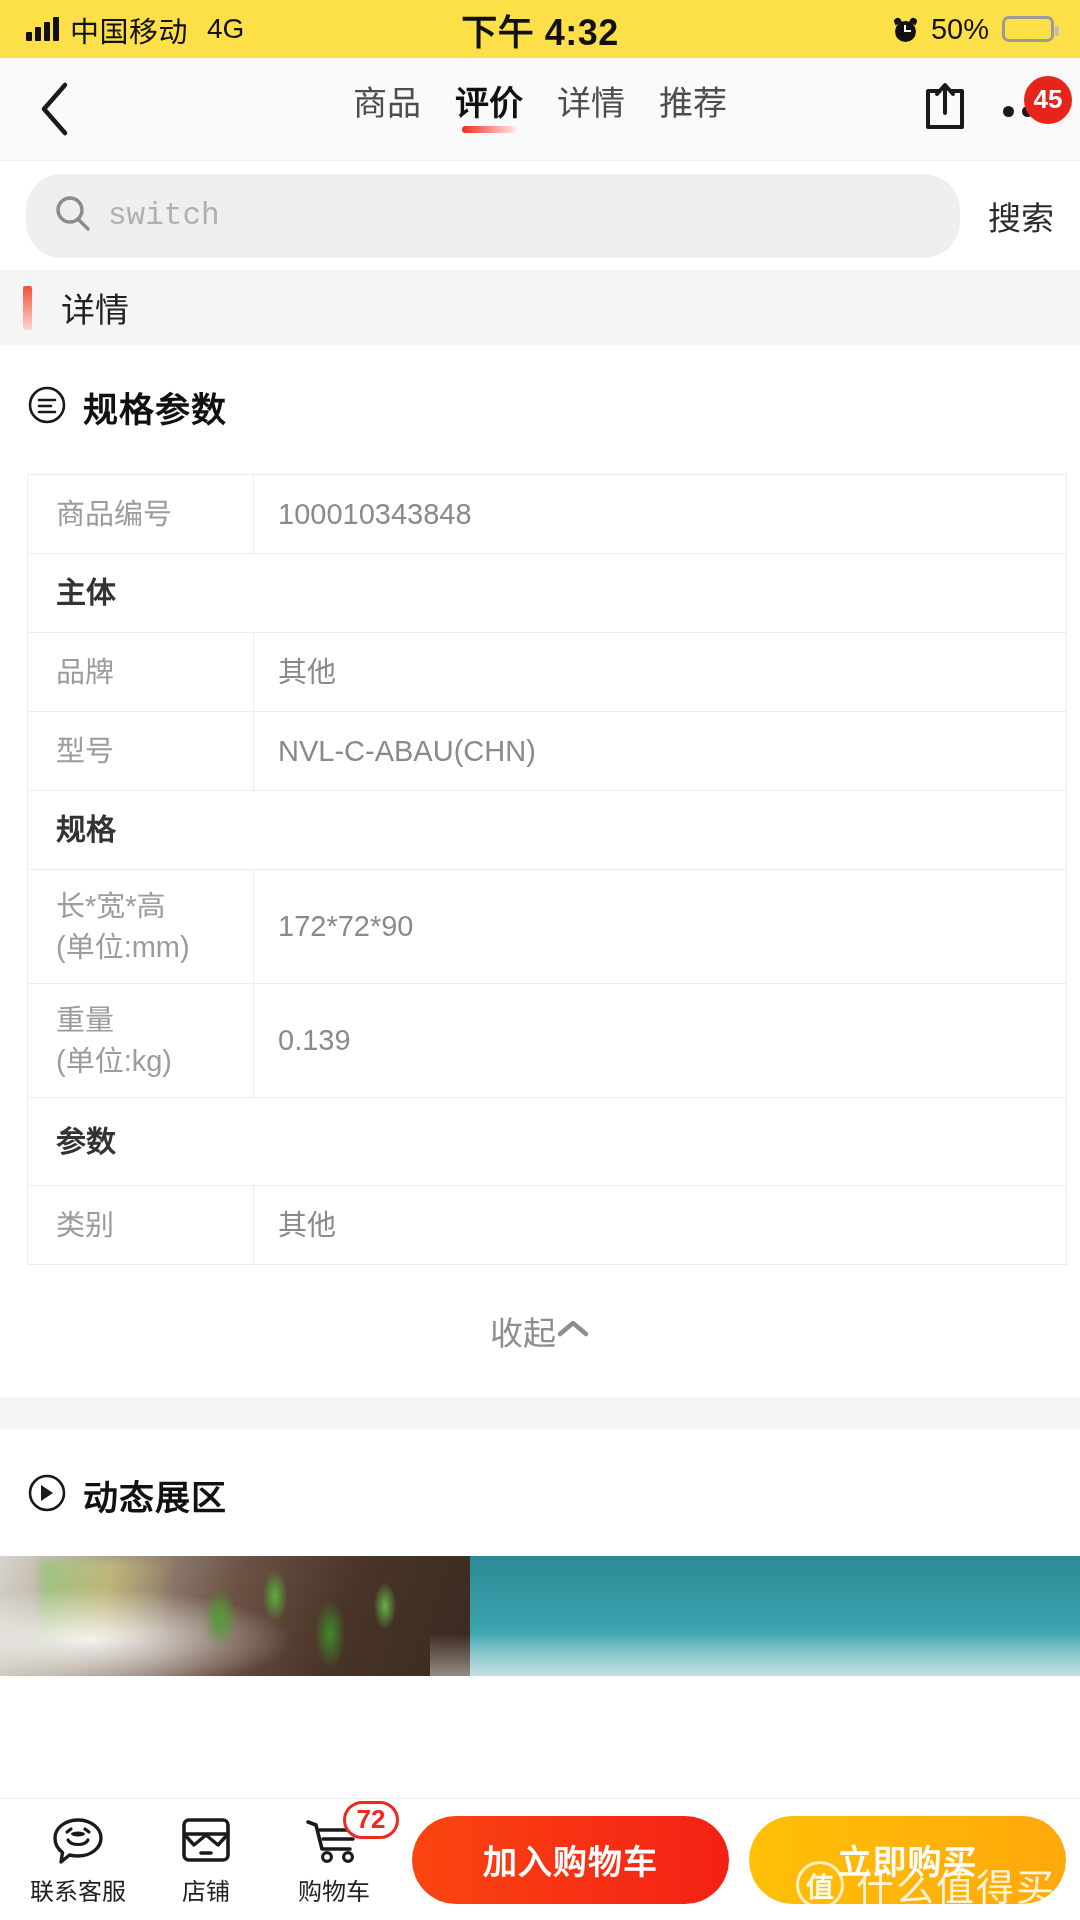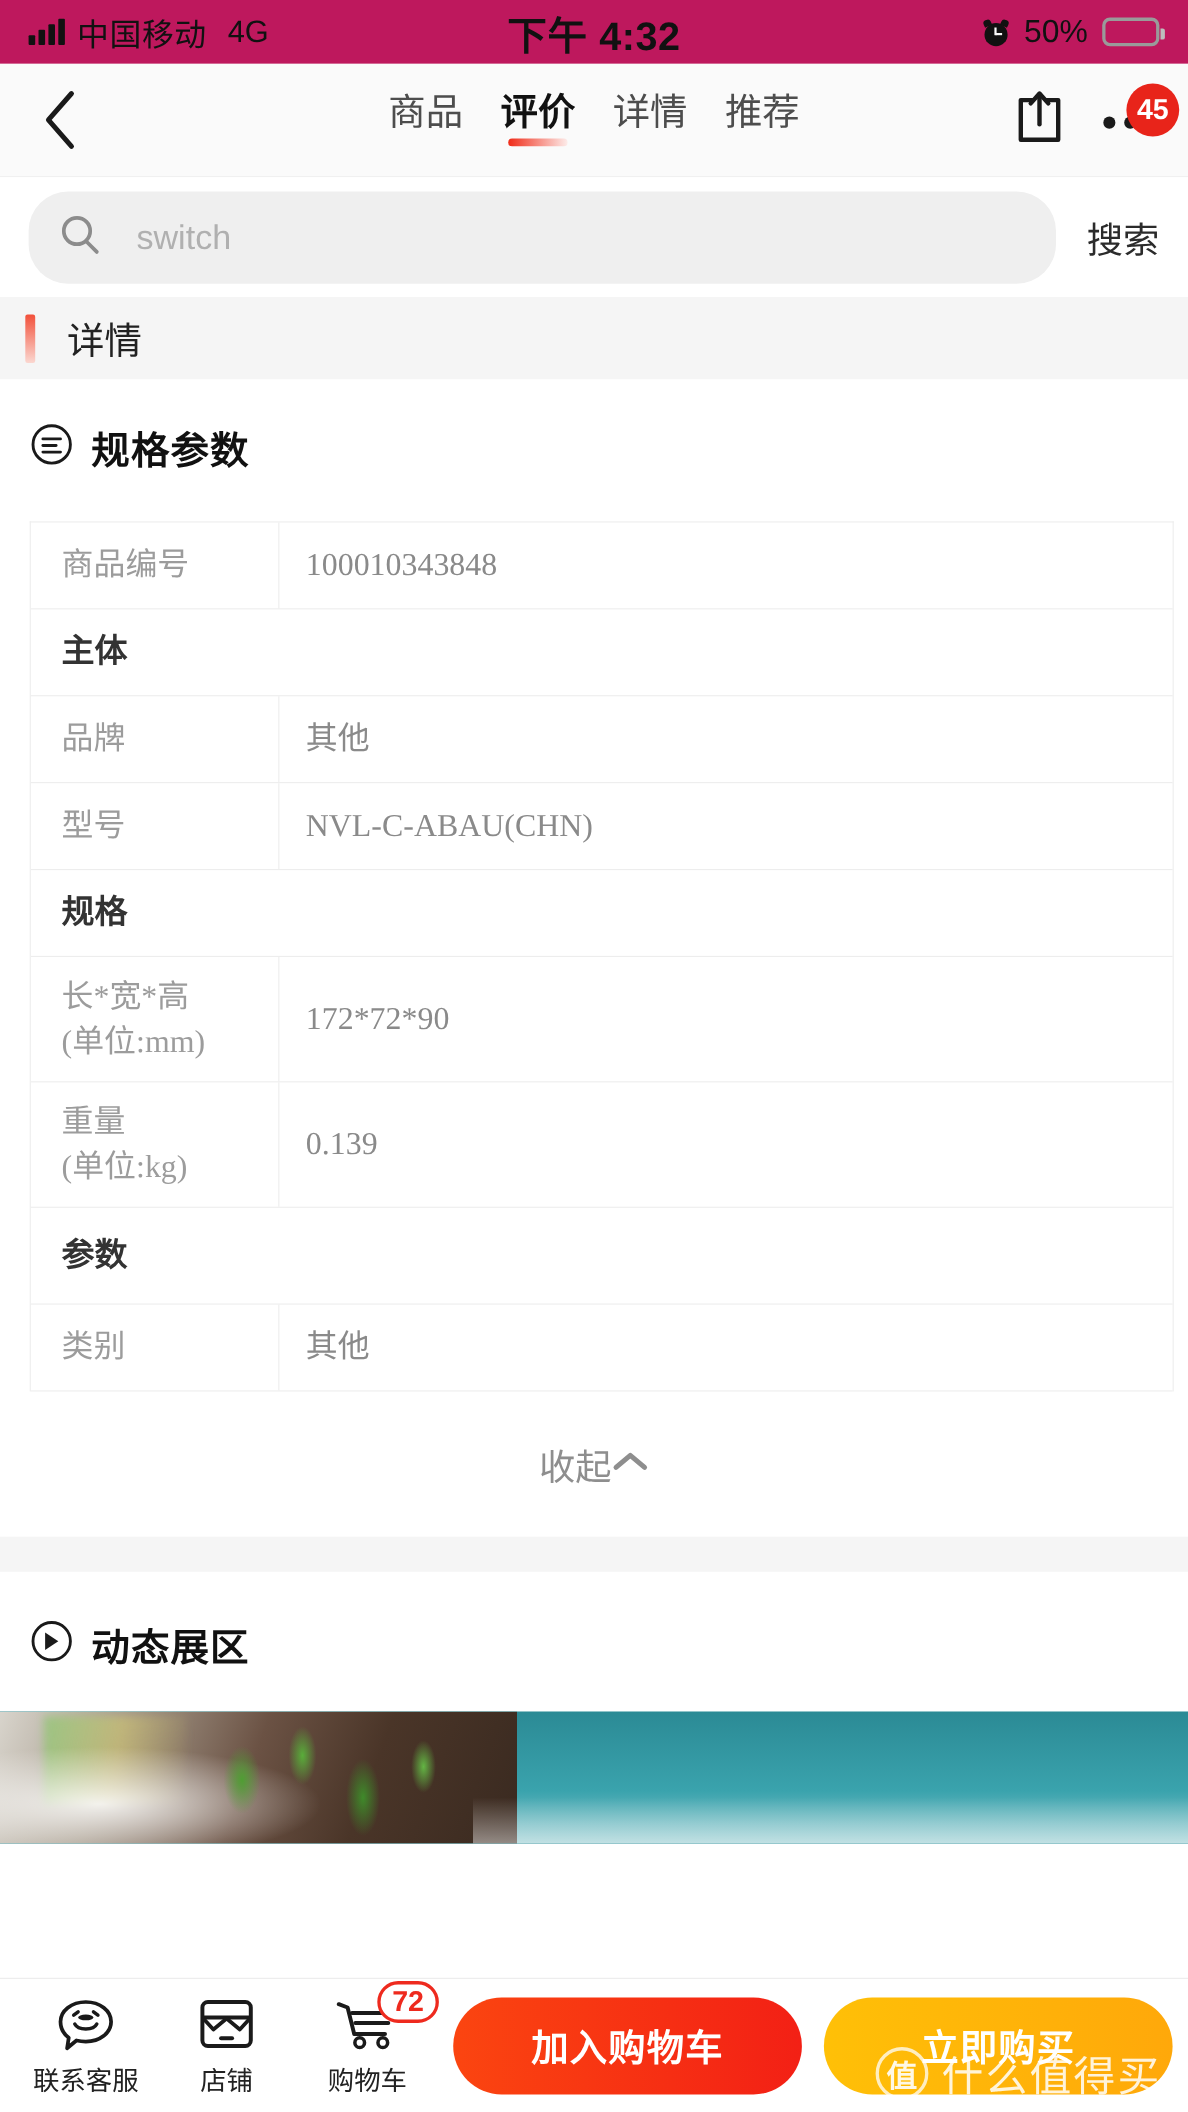--- a/index.html
+++ b/index.html
@@ -6,21 +6,21 @@
   html,body{
     width:1080px; height:1920px;
     background:#ffffff;
     font-family:"Liberation Sans","DejaVu Sans",sans-serif;
     overflow:hidden;
   }
   #app{ position:relative; width:1080px; height:1920px; background:#fff; }
 
   
   .statusbar{
-    height:58px; background:#be185d;
+    height:58px; background:#fde047;
     display:flex; align-items:center; padding:4px 26px;
     position:relative;
   }
   .sb-left{ display:flex; align-items:center; gap:11px; }
   .signal{ display:flex; align-items:flex-end; gap:3px; height:24px; }
   .signal i{ display:block; width:6px; background:#111; border-radius:1px; }
   .signal i:nth-child(1){ height:9px; }
   .signal i:nth-child(2){ height:14px; }
   .signal i:nth-child(3){ height:19px; }
   .signal i:nth-child(4){ height:24px; }
@@ -89,21 +89,21 @@
     display:flex; align-items:center; justify-content:center; padding:0 8px;
   }
 
   
   .searchrow{
     height:110px; background:#fff; display:flex; align-items:center;
     padding:0 26px; border-top:1px solid #f0f0f0;
   }
   .searchbox{
     flex:1; height:84px; background:#efefef; border-radius:36px;
-    display:flex; align-items:center; padding:0 28px; gap:32px;
+    display:flex; align-items:center; padding:0 28px; gap:16px;font-family:Liberation Mono, monospace;
   }
   .search-ph{ font-size:31px; color:#b0b0b0; }
   .search-btn{ font-size:33px; color:#2b2b2b; margin-left:28px; white-space:nowrap; cursor:pointer; }
 
   
   .detail-band{
     height:75px; background:#f5f5f5; display:flex; align-items:center; padding-left:23px;
   }
   .band-bar{
     width:9px; height:44px; border-radius:2px;
@@ -111,21 +111,21 @@
   }
   .band-text{ font-size:34px; color:#222; margin-left:29px; }
 
   
   .spec-wrap{ background:#fff; padding-top:36px; }
   .spec-head{ display:flex; align-items:center; padding-left:27px; gap:16px; }
   .spec-title{ font-size:35px; font-weight:bold; color:#111; letter-spacing:1px; }
 
   .spec-table{
     margin:42px 13px 0 27px;
-    border:1px solid #ededed; border-bottom:none;font-family:Liberation Serif, serif;
+    border:1px solid #ededed; border-bottom:none;
   }
   .spec-row{ display:flex; border-bottom:1px solid #ededed; min-height:78px; }
   .spec-k{
     width:226px; min-height:78px; flex:none;
     display:flex; align-items:center; padding:16px 0 16px 28px;
     font-size:29px; color:#9c9c9c; line-height:1.38;
     border-right:1px solid #ededed;
   }
   .spec-v{
     flex:1; display:flex; align-items:center; padding:16px 0 16px 24px;

